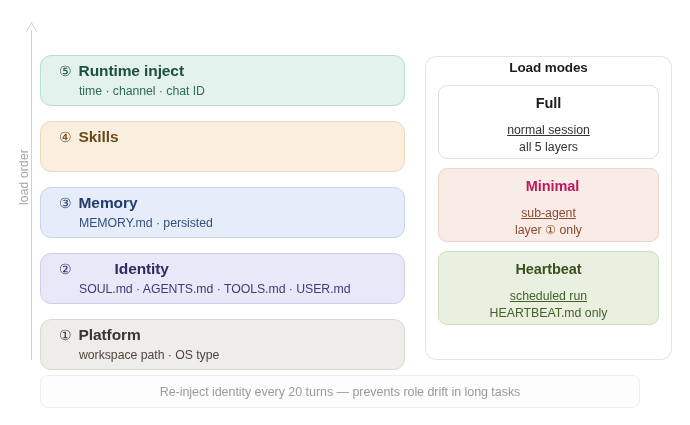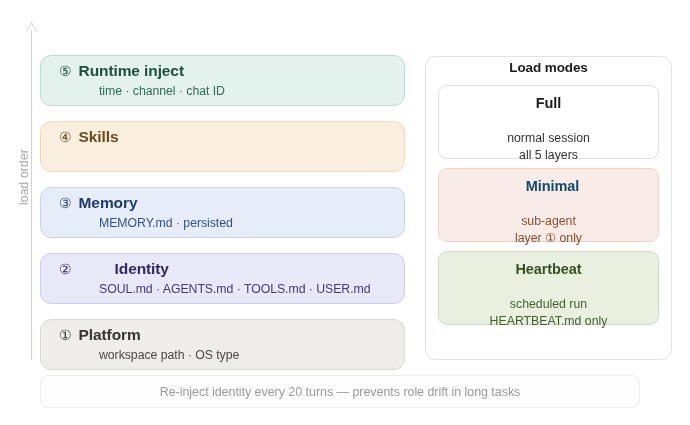--- a/index.html
+++ b/index.html
@@ -89,21 +89,21 @@
     top: 0px;
   }
   .layer-title {
     font-size: 15.5px;
     font-weight: bold;
     letter-spacing: -0.1px;
   }
   .layer-sub {
     font-size: 12.3px;
     margin-top: 5px;
-    margin-left: 40px;
+    margin-left: 20px;
     letter-spacing: -0.05px;
   }
 
   
   .panel {
     position: absolute;
     left: 425px;
     top: 56px;
     width: 247px;
     height: 304px;
@@ -134,21 +134,22 @@
     text-align: center;
     padding-top: 9px;
   }
   .mode-title {
     font-size: 14.5px;
     font-weight: bold;
     letter-spacing: -0.1px;
   }
   .mode-l1 {
     font-size: 12.3px;
-    margin-top: 20px;
+    margin-top: 12px;
+    text-decoration: underline;
   }
   .mode-l2 {
     font-size: 12.3px;
     margin-top: 3px;
   }
 
   
   .footer {
     position: absolute;
     left: 40px;
@@ -229,21 +230,21 @@
     <div class="panel-title">Load modes</div>
     <div class="modes">
 
       <div class="mode" style="background: rgb(255, 255, 255); border-color: rgb(224, 224, 224);">
         <div class="mode-title" style="color: rgb(28, 28, 28);">Full</div>
         <div class="mode-l1" style="color: rgb(51, 51, 51);">normal session</div>
         <div class="mode-l2" style="color: rgb(51, 51, 51);">all 5 layers</div>
       </div>
 
       <div class="mode" style="background: rgb(249, 236, 231); border-color: rgb(236, 212, 202);">
-        <div class="mode-title" style="color: #0c4a6e; padding-left: 8px;">Minimal</div>
+        <div class="mode-title" style="color: #be185d; padding-left: 8px;">Minimal</div>
         <div class="mode-l1" style="color: rgb(138, 74, 48);">sub-agent</div>
         <div class="mode-l2" style="color: rgb(138, 74, 48);">layer ① only</div>
       </div>
 
       <div class="mode" style="background: rgb(233, 240, 224); border-color: rgb(207, 220, 192);">
         <div class="mode-title" style="color: rgb(55, 82, 31);">Heartbeat</div>
         <div class="mode-l1" style="color: rgb(68, 97, 43);">scheduled run</div>
         <div class="mode-l2" style="color: rgb(68, 97, 43);">HEARTBEAT.md only</div>
       </div>
 

